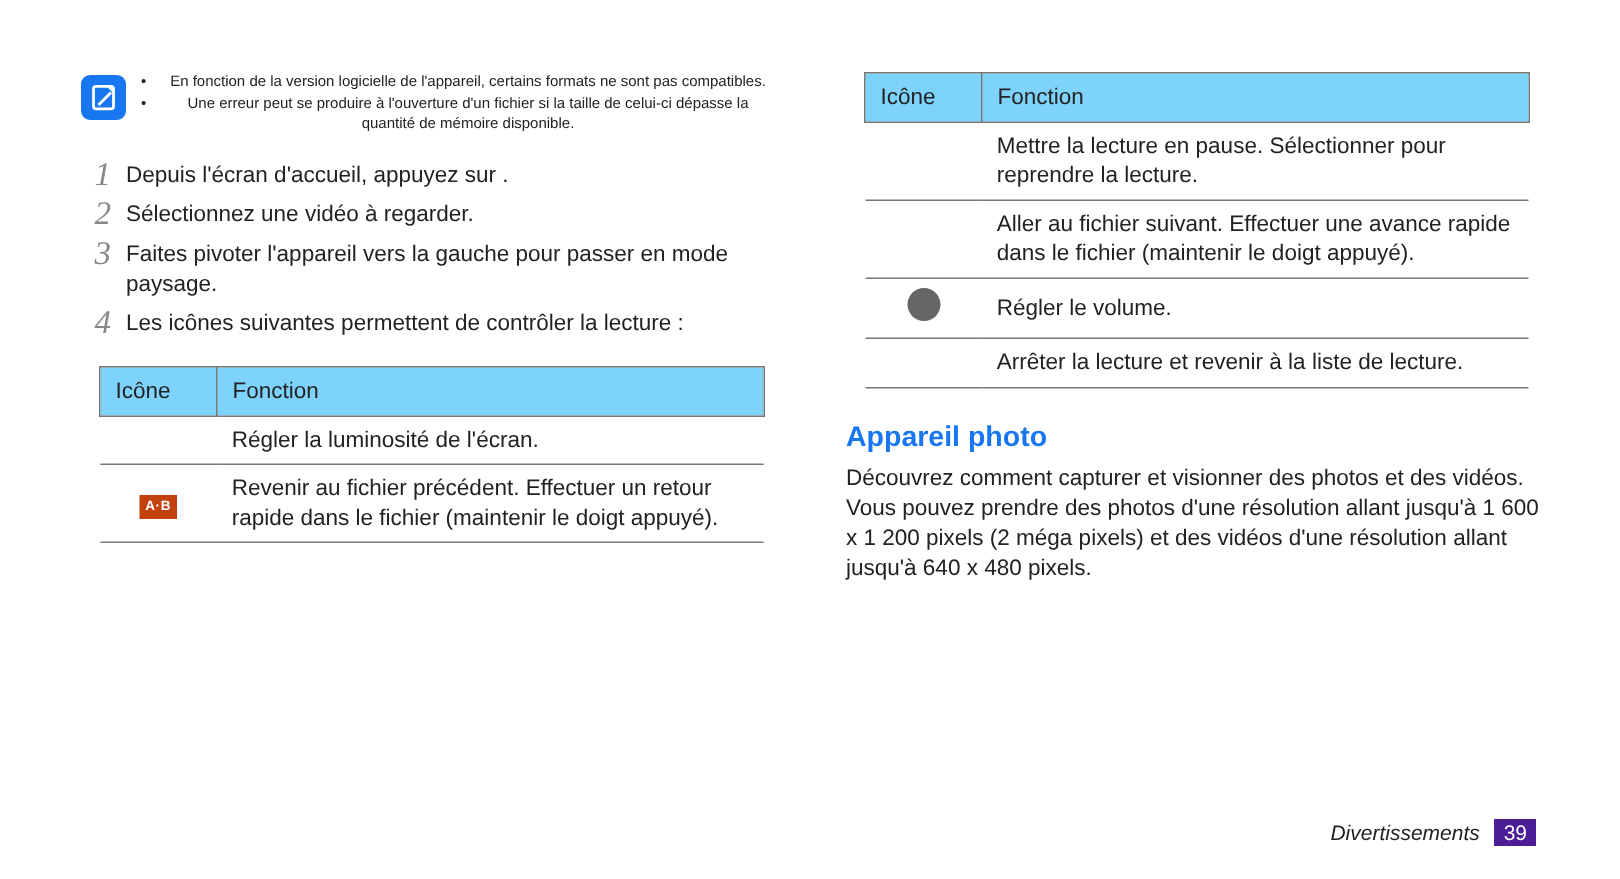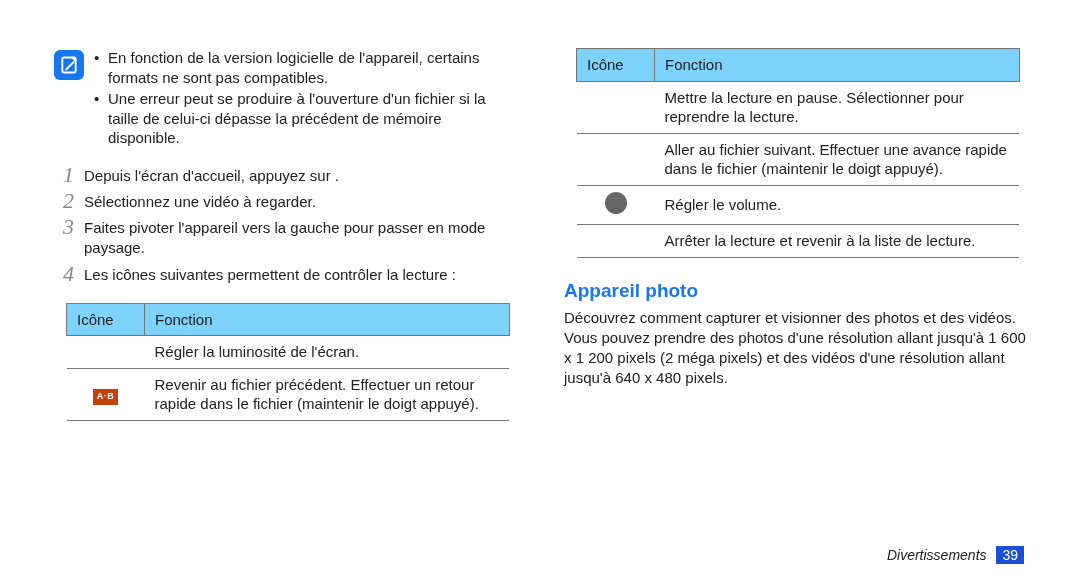--- a/index.html
+++ b/index.html
@@ -33,23 +33,24 @@
     border-radius: 6px;
     display: flex; align-items: center; justify-content: center;
     color: #fff;
     margin-top: 2px;
   }
   .note-icon svg { width: 20px; height: 20px; }
   .note-list { list-style: none; padding-left: 0; }
   .note-list li {
     position: relative;
     padding-left: 14px;
-    font-size: 15px;
+    font-size: 10px;
     line-height: 1.3;
     margin-bottom: 2px;
+    text-align: center;
   }
   .note-list li::before {
     content: "•";
     position: absolute;
     left: 0;
     top: 0;
   }
   .steps { list-style: none; margin-bottom: 18px; }
   .steps li {
     display: flex;
@@ -121,21 +122,21 @@
 
   .footer {
     position: absolute;
     bottom: 22px;
     right: 56px;
     font-size: 14px;
   }
   .footer .section-name { font-style: italic; margin-right: 6px; margin-top: 42px; }
   .footer .page-num {
     display: inline-block;
-    background: #1d4ed8;
+    background: #4c1d95;
     color: #fff;
     padding: 1px 6px;
     font-style: normal;
   }
 </style>
 </head>
 <body>
 
 <div class="page">
 
@@ -144,21 +145,21 @@
     <div class="note-box">
       <div class="note-icon">
         <svg viewBox="0 0 24 24" fill="none" stroke="white" stroke-width="2.2">
           <rect x="4" y="3" width="16" height="18" rx="2"></rect>
           <path d="M16 3l4 4"></path>
           <path d="M8 18l10-10"></path>
         </svg>
       </div>
       <ul class="note-list">
         <li>En fonction de la version logicielle de l'appareil, certains formats ne sont pas compatibles.</li>
-        <li>Une erreur peut se produire à l'ouverture d'un fichier si la taille de celui-ci dépasse la précédent de mémoire disponible.</li>
+        <li>Une erreur peut se produire à l'ouverture d'un fichier si la taille de celui-ci dépasse la quantité de mémoire disponible.</li>
       </ul>
     </div>
 
     <ol class="steps">
       <li>
           <span class="step-num">1</span>
           <span class="step-text">Depuis l'écran d'accueil, appuyez sur      .</span>
         </li>
       <li>
           <span class="step-num">2</span>

